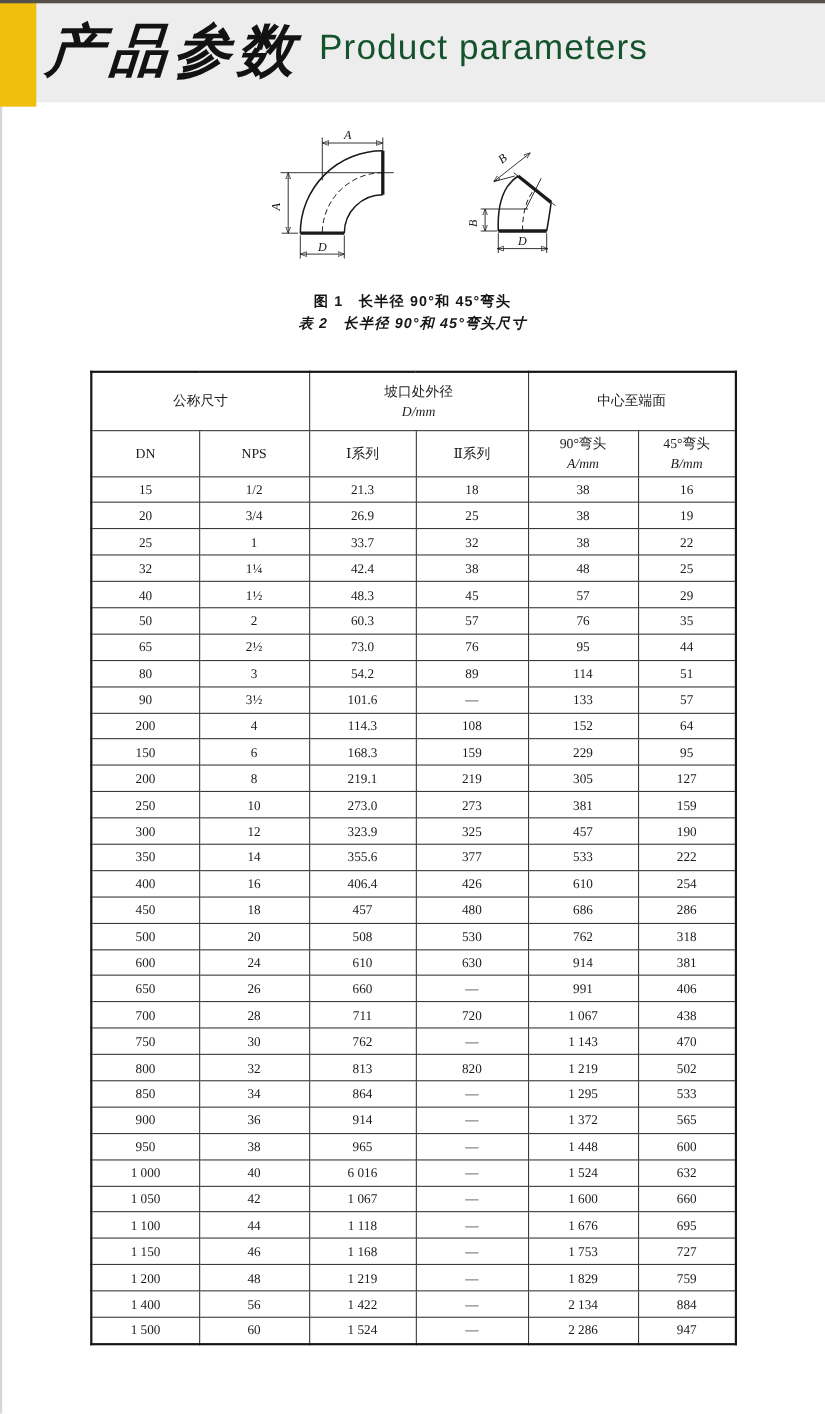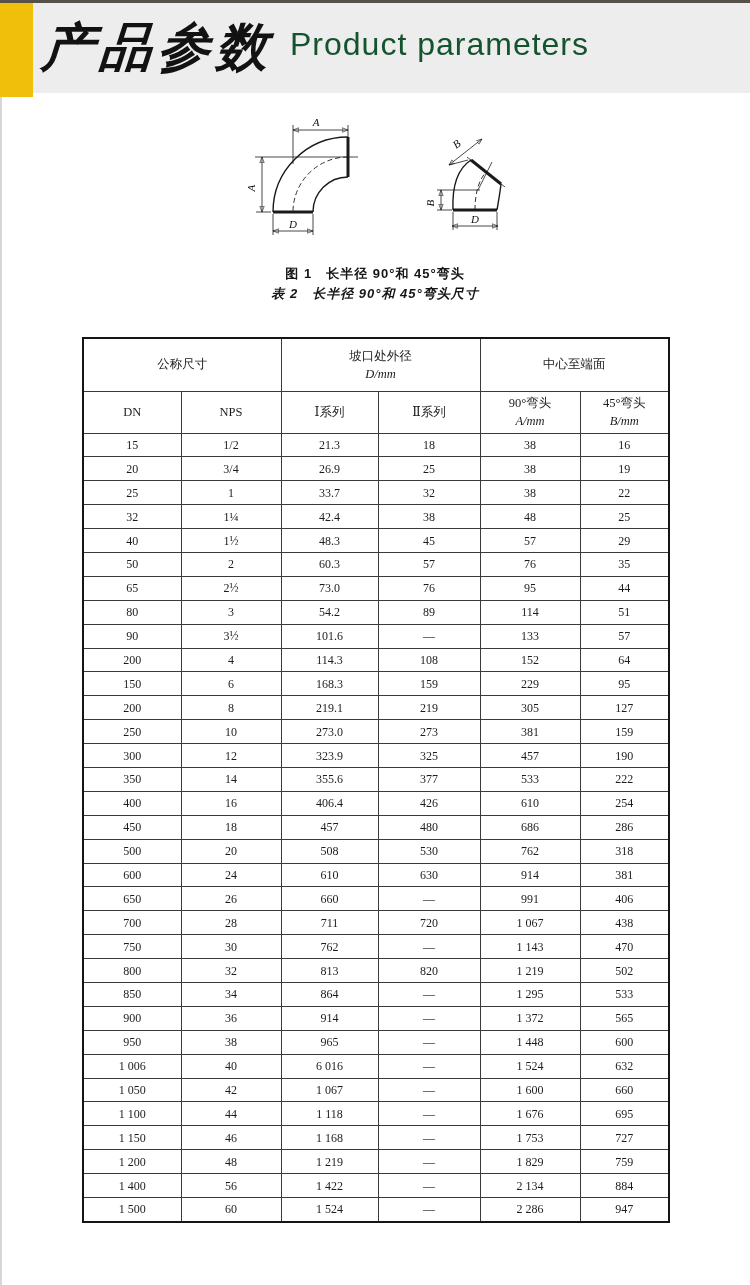--- a/index.html
+++ b/index.html
@@ -354,21 +354,21 @@
         </tr>
         <tr>
           <td>950</td>
           <td>38</td>
           <td>965</td>
           <td>—</td>
           <td>1 448</td>
           <td>600</td>
         </tr>
         <tr>
-          <td>1 006</td>
+          <td>1 000</td>
           <td>40</td>
           <td>6 016</td>
           <td>—</td>
           <td>1 524</td>
           <td>632</td>
         </tr>
         <tr>
           <td>1 050</td>
           <td>42</td>
           <td>1 067</td>

